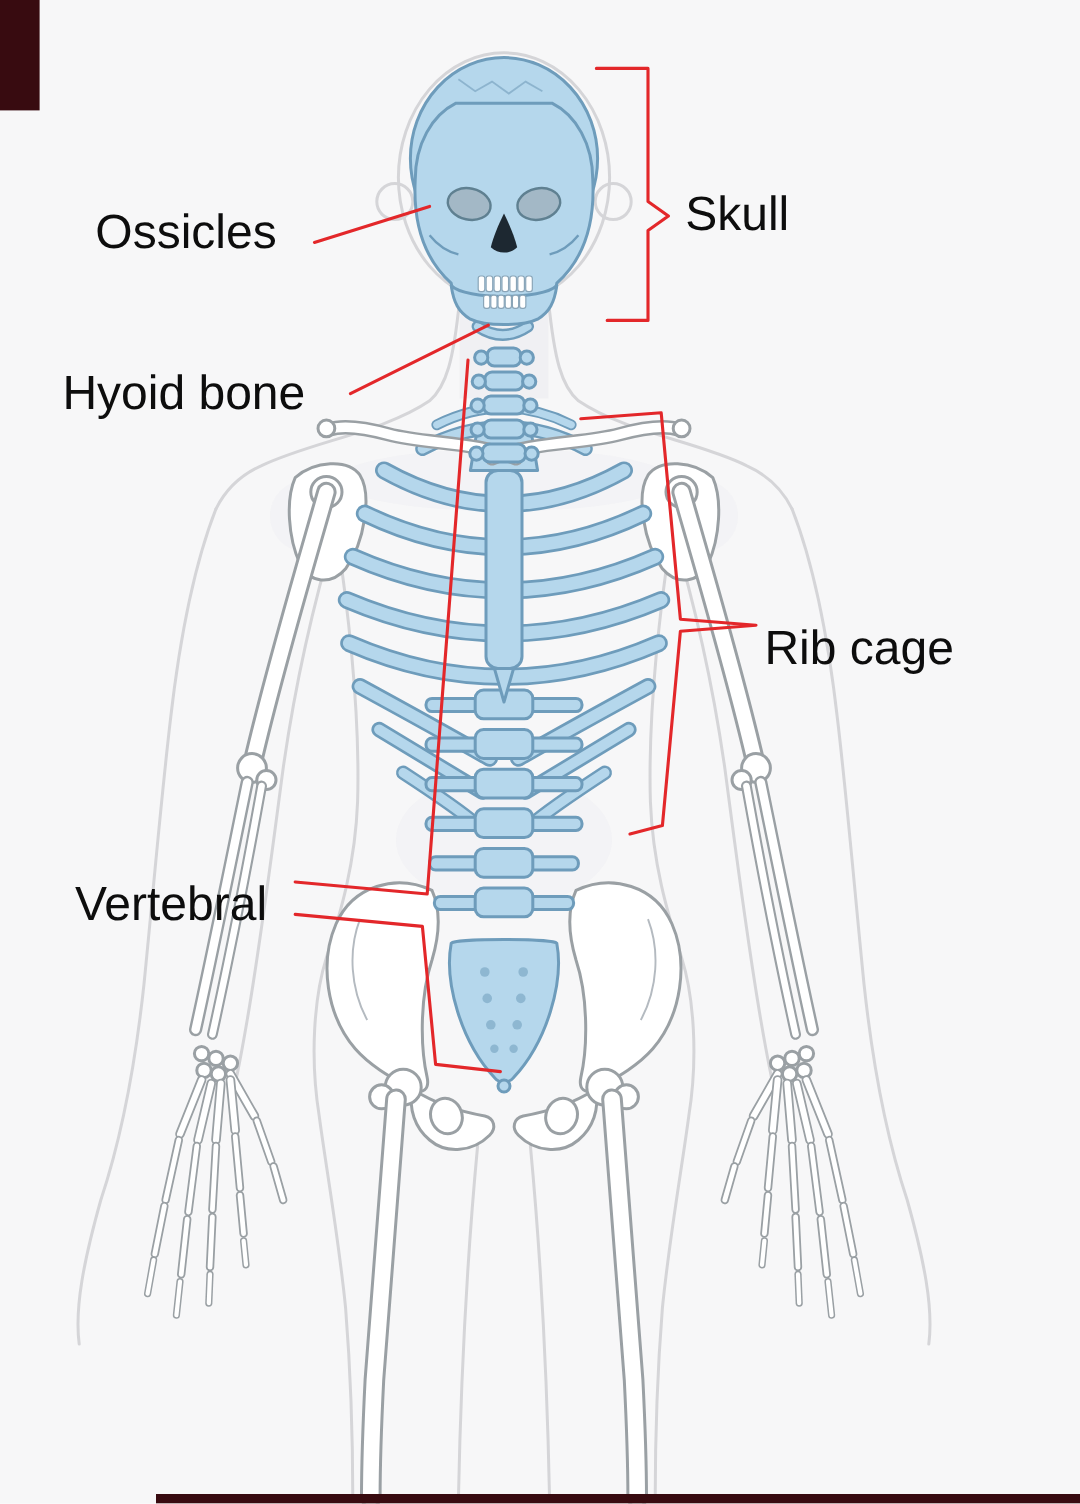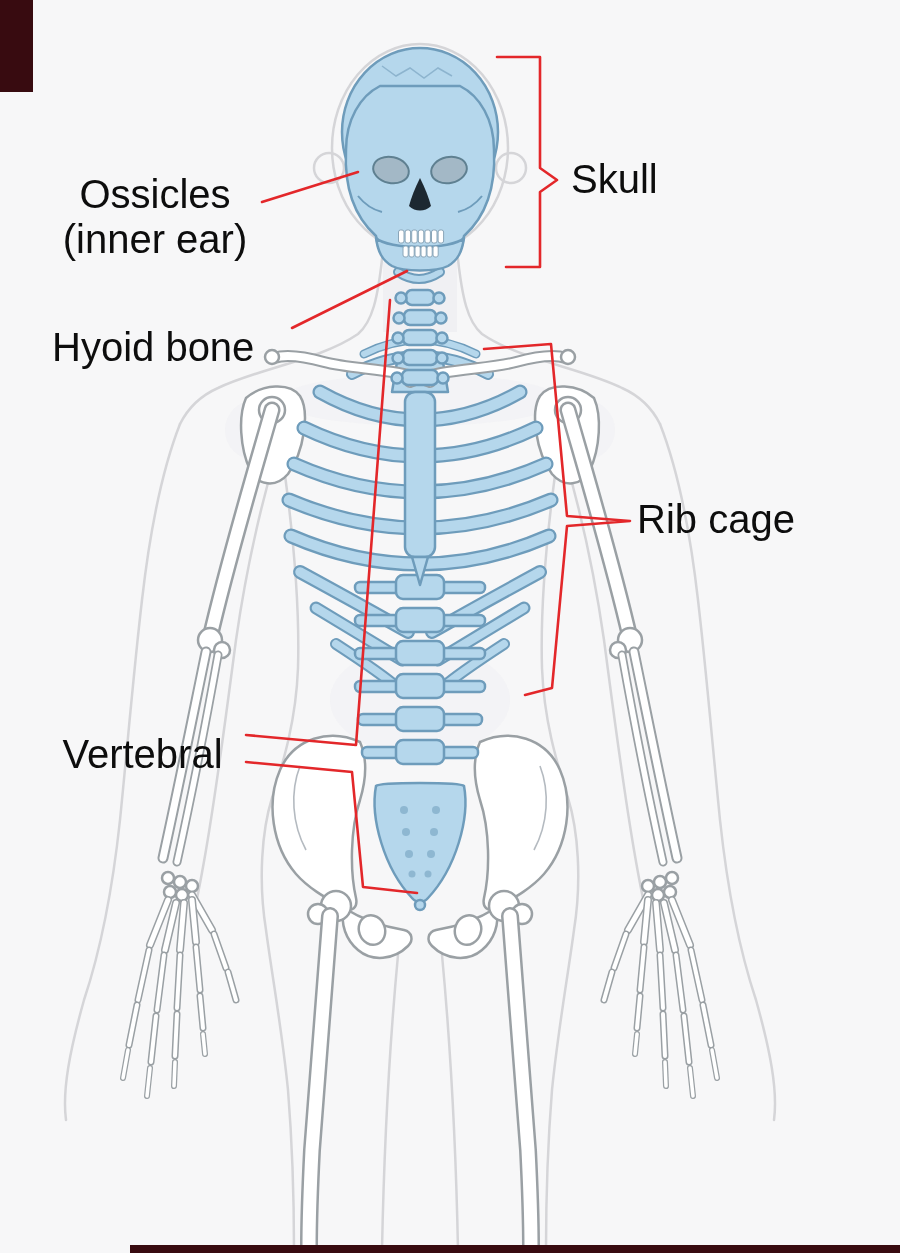--- a/index.html
+++ b/index.html
@@ -281,28 +281,27 @@
       <path class="red" d="M 292,328 L 407,271"></path>
       <path class="red" d="M 497,57 L 540,57 L 540,168 L 557,180 L 540,192 L 540,267 L 506,267"></path>
       <path class="red" d="M 484,349 L 551,344 L 567,516 L 630,521 L 567,526 L 552,688 L 525,695"></path>
       <path class="red" d="M 246,735 L 356,745 L 390,300"></path>
       <path class="red" d="M 246,762 L 352,772 L 363,887 L 417,893"></path>
     </g>
   </svg>
 
   <div class="lbl center" style="left:30px;top:172px;width:250px;">
     <div>Ossicles</div>
-    <div>(inner ear)</div>
   </div>
 
-  <div class="lbl" style="left:52px;top:306px;margin-top:19px;">Hyoid bone</div>
+  <div class="lbl" style="left:52px;top:306px;">Hyoid bone</div>
 
   <div class="lbl center" style="left:35px;top:692px;width:215px;margin-top:40px;">
     <div>Vertebral</div>
   </div>
 
   <div class="lbl" style="left:571px;top:157px;text-align:center;">Skull</div>
 
-  <div class="lbl" style="left:637px;top:497px;">Rib cage</div>
+  <div class="lbl" style="left:637px;top:518px;">Rib cage</div>
 
   <div class="artifact" id="artifact-top-left"></div>
   <div class="artifact" id="artifact-bottom"></div>
 </div>
 
 </body></html>

